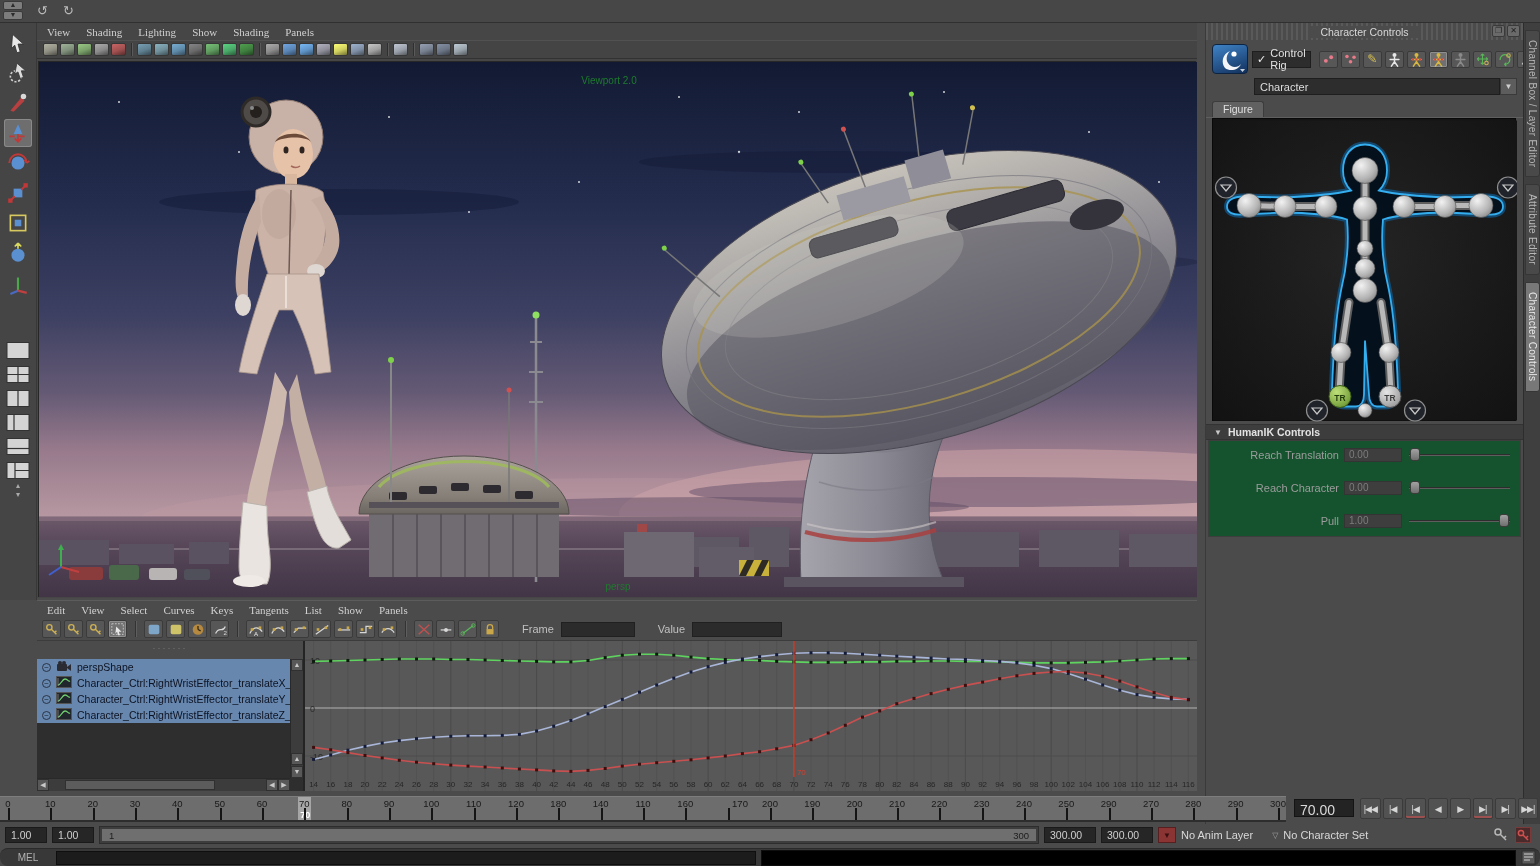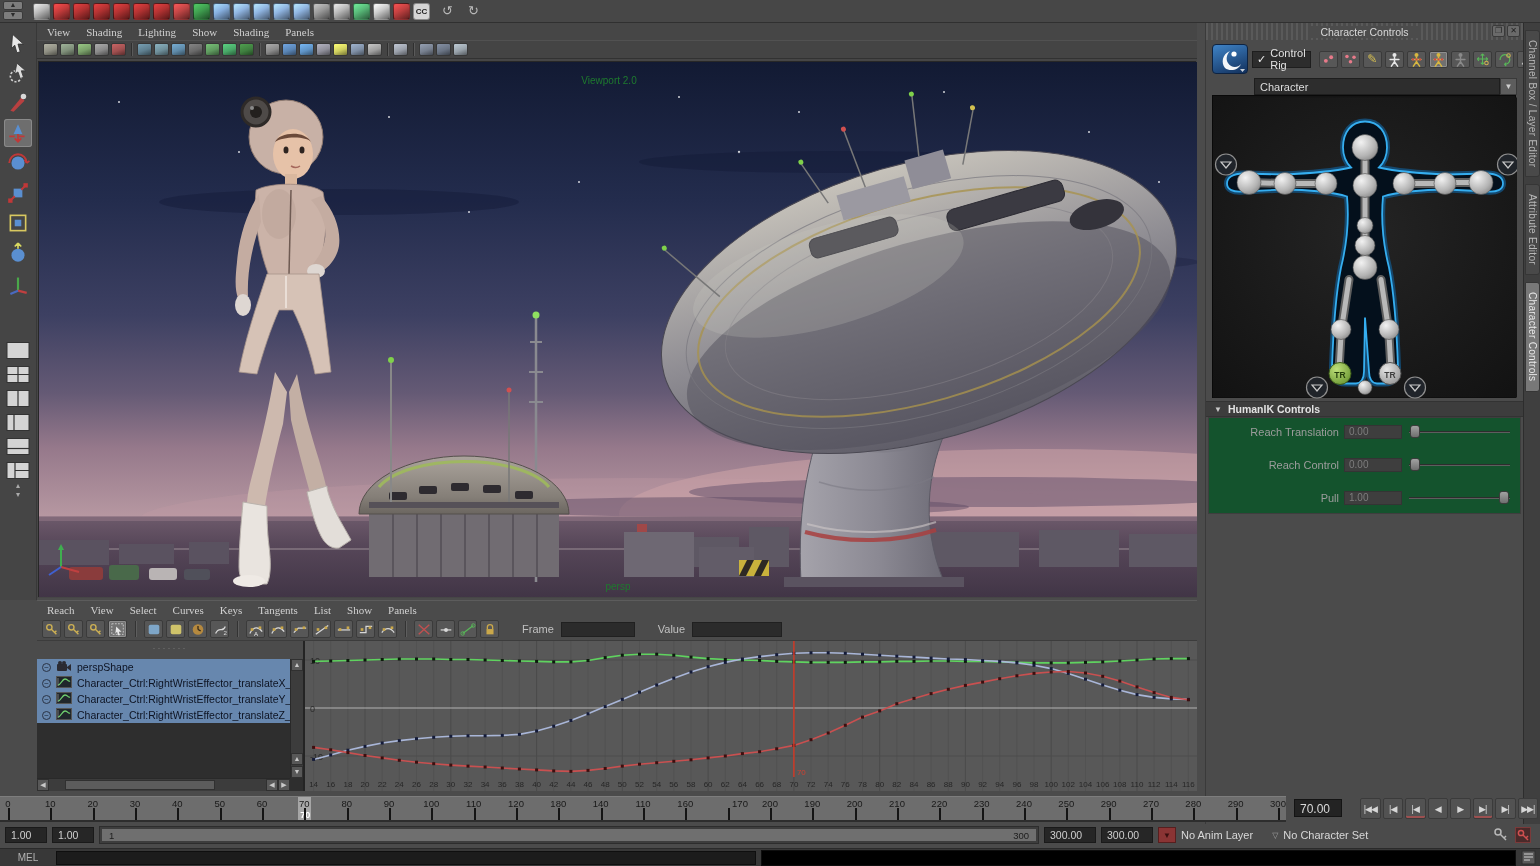--- a/index.html
+++ b/index.html
@@ -125,22 +125,22 @@
   #ge-graph { flex:1; position:relative; background:#585858; }
   #ge-graph svg { display:block; }
 
   
   #timeline { position:absolute; left:0; top:796px; width:1286px; height:26px; background:#6d6d6d;
               border-top:1px solid #7d7d7d; border-bottom:2px solid #2d2d2d; overflow:hidden; }
   .tlab { position:absolute; top:1px; font-size:9.5px; color:#191919; transform:translateX(-50%); }
   .ttick { position:absolute; top:11px; width:2px; height:12px; background:#141414; }
   #tband { position:absolute; top:0; bottom:0; width:13px; background:#a6a6a6; }
   #tband span { position:absolute; bottom:0px; left:2px; color:#ffffff; font-size:9px; font-weight:bold; }
-  #curtime { position:absolute; left:1294px; top:799px; width:48px; height:18px; background:#232323;
-             border:1px solid #141414; color:#dadada; font-size:12px; padding:2px 5px; }
+  #curtime { position:absolute; left:1294px; top:799px; width:60px; height:18px; background:#232323;
+             border:1px solid #141414; color:#dadada; font-size:14px; padding:2px 5px; }
   #playback { position:absolute; left:1360px; top:798px; width:178px; height:21px; display:flex; gap:2px; }
   .pbtn { flex:1; display:flex; align-items:center; justify-content:center; color:#d6d6d6; font-size:9px;
           letter-spacing:-1px; background:#525252; border:1px solid #3b3b3b; border-radius:2px; }
   .pbtn.accent { box-shadow:inset 0 -2px 0 #9c5050; }
 
   
   #range-row { position:absolute; left:0; top:824px; width:1540px; height:22px; background:#4b4b4b;
                display:flex; align-items:center; gap:5px; padding:0 5px; }
   .nfield { height:16px; background:#262626; border:1px solid #1a1a1a; color:#cfcfcf; font-size:10.5px;
             display:flex; align-items:center; padding:0 5px; }
@@ -150,58 +150,36 @@
                  color:#1d1d1d; font-size:9.5px; }
   .redbtn { width:18px; height:16px; background:#8a3434; border:1px solid #571f1f; color:#3a0f0f;
             font-size:8px; display:flex; align-items:center; justify-content:center; }
   .ddlabel { color:#d8d8d8; }
   .ddarrow { color:#9f9f9f; font-size:8px; }
   .rr-icons { margin-left:auto; display:flex; gap:6px; align-items:center; margin-right:4px; }
   .rr-icons svg { width:16px; height:16px; }
 
   
   #cmd-row { position:absolute; left:0; top:848px; width:1540px; height:18px; background:#383838;
-             display:flex; align-items:center; border-top:1px solid #2a2a2a; }
+             display:flex; align-items:center; border-top:1px solid #2a2a2a;border-radius:8px; }
   #mel-label { width:56px; text-align:center; color:#b2b2b2; font-size:10px; }
   #mel-input { width:700px; height:14px; background:#1c1c1c; border:1px solid #0f0f0f; }
   #mel-output { flex:1; height:16px; background:#000000; border:1px solid #0e0e0e; margin:0 5px; }
   #script-icon { width:15px; height:15px; margin-right:4px; }
 </style>
 </head>
 <body>
 
 <div id="app">
 
   <div id="shelf">
     <div class="shelf-tabs">
       <div class="shelf-tab-btn">▲</div>
       <div class="shelf-tab-btn">▼</div>
     </div>
-    <div id="shelf-icons">
-        <div class="shelf-ic" style="background: linear-gradient(150deg, rgb(241, 241, 241), rgb(185, 185, 185) 45%, rgb(93, 93, 93));"></div>
-        <div class="shelf-ic" style="background: linear-gradient(150deg, rgb(252, 77, 77), rgb(194, 59, 59) 45%, rgb(97, 30, 30));"></div>
-        <div class="shelf-ic" style="background: linear-gradient(150deg, rgb(231, 65, 65), rgb(178, 50, 50) 45%, rgb(89, 25, 25));"></div>
-        <div class="shelf-ic" style="background: linear-gradient(150deg, rgb(231, 65, 65), rgb(178, 50, 50) 45%, rgb(89, 25, 25));"></div>
-        <div class="shelf-ic" style="background: linear-gradient(150deg, rgb(231, 65, 65), rgb(178, 50, 50) 45%, rgb(89, 25, 25));"></div>
-        <div class="shelf-ic" style="background: linear-gradient(150deg, rgb(231, 65, 65), rgb(178, 50, 50) 45%, rgb(89, 25, 25));"></div>
-        <div class="shelf-ic" style="background: linear-gradient(150deg, rgb(231, 65, 65), rgb(178, 50, 50) 45%, rgb(89, 25, 25));"></div>
-        <div class="shelf-ic" style="background: linear-gradient(150deg, rgb(250, 90, 90), rgb(192, 69, 69) 45%, rgb(96, 35, 35));"></div>
-        <div class="shelf-ic" style="background: linear-gradient(150deg, rgb(82, 205, 103), rgb(63, 158, 79) 45%, rgb(32, 79, 40));"></div>
-        <div class="shelf-ic" style="background: linear-gradient(150deg, rgb(174, 226, 255), rgb(134, 174, 222) 45%, rgb(67, 87, 111));"></div>
-        <div class="shelf-ic" style="background: linear-gradient(150deg, rgb(186, 234, 255), rgb(143, 180, 224) 45%, rgb(72, 90, 112));"></div>
-        <div class="shelf-ic" style="background: linear-gradient(150deg, rgb(186, 234, 255), rgb(143, 180, 224) 45%, rgb(72, 90, 112));"></div>
-        <div class="shelf-ic" style="background: linear-gradient(150deg, rgb(186, 234, 255), rgb(143, 180, 224) 45%, rgb(72, 90, 112));"></div>
-        <div class="shelf-ic" style="background: linear-gradient(150deg, rgb(186, 234, 255), rgb(143, 180, 224) 45%, rgb(72, 90, 112));"></div>
-        <div class="shelf-ic" style="background: linear-gradient(150deg, rgb(200, 200, 200), rgb(154, 154, 154) 45%, rgb(77, 77, 77));"></div>
-        <div class="shelf-ic" style="background: linear-gradient(150deg, rgb(239, 239, 239), rgb(184, 184, 184) 45%, rgb(92, 92, 92));"></div>
-        <div class="shelf-ic" style="background: linear-gradient(150deg, rgb(114, 239, 156), rgb(88, 184, 120) 45%, rgb(44, 92, 60));"></div>
-        <div class="shelf-ic" style="background: linear-gradient(150deg, rgb(255, 255, 255), rgb(201, 201, 201) 45%, rgb(101, 101, 101));"></div>
-        <div class="shelf-ic" style="background: linear-gradient(150deg, rgb(250, 83, 83), rgb(192, 64, 64) 45%, rgb(96, 32, 32));"></div>
-        <div class="shelf-ic" style="background: rgb(214, 214, 214);">CC</div>
-      </div>
     <div class="hist-btn">↺</div>
     <div class="hist-btn">↻</div>
   </div>
 
   <div id="toolbox">
     <div id="tool-icons" style="display:flex;flex-direction:column;align-items:center;">
         <div class="tool">
           <svg viewBox="0 0 22 22">
             <path d="M6,3 L16,12 L11,12 L13,19 L10,20 L8,13 L5,16 Z" fill="#e8e8e8" stroke="#333" stroke-width="0.8"></path>
           </svg>
@@ -613,20 +591,23 @@
             </svg>
           </div>
         </div>
     </div>
     <div id="cc-char-row">
       <div id="char-select">
         <span>Character</span>
       </div>
       <div id="char-select-btn">▼</div>
     </div>
+    <div id="cc-tabs">
+      <div class="cc-tab">Figure</div>
+    </div>
     <div id="figure-view">
       <svg width="304" height="303" viewBox="0 0 304 300">
         <defs>
           <radialGradient id="jg" cx="0.35" cy="0.3" r="0.9">
             <stop offset="0" stop-color="#f2f2f2"></stop>
               <stop offset="0.6" stop-color="#b3b3b3"></stop>
               <stop offset="1" stop-color="#757575"></stop>
           </radialGradient>
           <radialGradient id="trg" cx="0.35" cy="0.3" r="0.9">
             <stop offset="0" stop-color="#bfe07a"></stop>
@@ -701,21 +682,21 @@
     <div id="hik-params">
         <div class="prow">
           <div class="plabel">Reach Translation</div>
           <div class="pval">0.00</div>
           <div class="pslider">
             <div class="groove"></div>
             <div class="pthumb" style="left: calc(3% - 0.3px);"></div>
           </div>
         </div>
         <div class="prow">
-          <div class="plabel">Reach Control</div>
+          <div class="plabel">Reach Character</div>
           <div class="pval">0.00</div>
           <div class="pslider">
             <div class="groove"></div>
             <div class="pthumb" style="left: calc(3% - 0.3px);"></div>
           </div>
         </div>
         <div class="prow">
           <div class="plabel">Pull</div>
           <div class="pval">1.00</div>
           <div class="pslider">
@@ -727,21 +708,21 @@
   </div>
 
   <div id="vtabs">
       <div class="vtab">Channel Box / Layer Editor</div>
       <div class="vtab">Attribute Editor</div>
       <div class="vtab active">Character Controls</div>
     </div>
 
   <div id="ge-panel">
     <div id="ge-menus" class="menubar">
-        <span class="menu-item">Reach</span>
+        <span class="menu-item">Edit</span>
         <span class="menu-item">View</span>
         <span class="menu-item">Select</span>
         <span class="menu-item">Curves</span>
         <span class="menu-item">Keys</span>
         <span class="menu-item">Tangents</span>
         <span class="menu-item">List</span>
         <span class="menu-item">Show</span>
         <span class="menu-item">Panels</span>
       </div>
     <div id="ge-toolbar">

